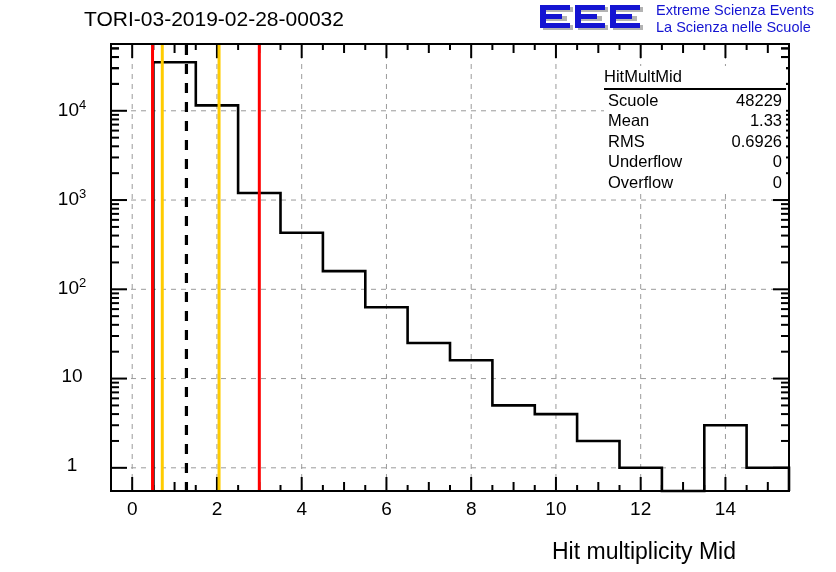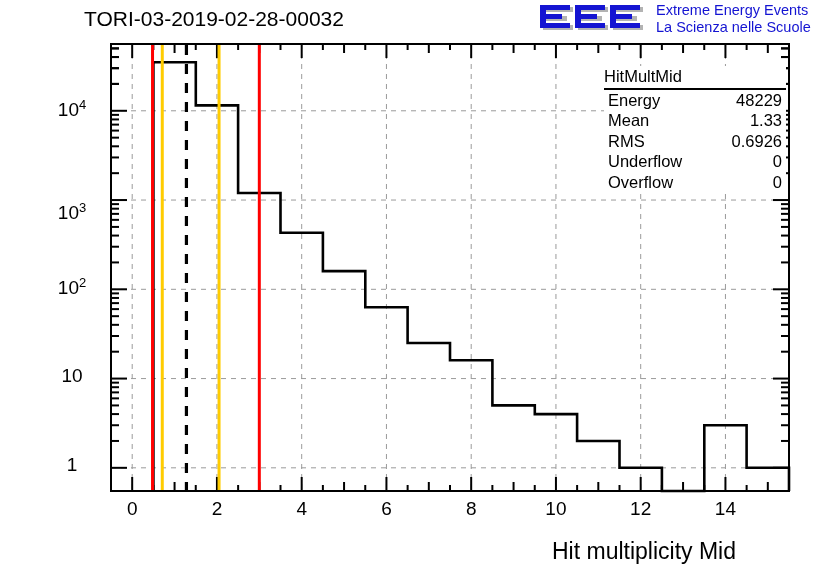--- a/index.html
+++ b/index.html
@@ -68,21 +68,21 @@
           <rect x="37" y="6" width="6" height="18"></rect>
           <rect x="37" y="10" width="22" height="5"></rect>
           <rect x="37" y="19" width="30" height="5"></rect>
         <rect x="72" y="1" width="30" height="5"></rect>
           <rect x="72" y="6" width="6" height="18"></rect>
           <rect x="72" y="10" width="22" height="5"></rect>
           <rect x="72" y="19" width="30" height="5"></rect>
       </g>
     </svg>
     <div class="eee-text">
-      <div>Extreme Energy Events</div>
+      <div>Extreme Scienza Events</div>
       <div>La Scienza nelle Scuole</div>
     </div>
   </div>
 
   <svg class="plot-svg" viewBox="0 0 836 572">
     <g id="grid-group">
         <line x1="132.1875" y1="44" x2="132.1875" y2="491" stroke="#9a9a9a" stroke-width="1" stroke-dasharray="5,5"></line>
         <line x1="216.9375" y1="44" x2="216.9375" y2="491" stroke="#9a9a9a" stroke-width="1" stroke-dasharray="5,5"></line>
         <line x1="301.6875" y1="44" x2="301.6875" y2="491" stroke="#9a9a9a" stroke-width="1" stroke-dasharray="5,5"></line>
         <line x1="386.4375" y1="44" x2="386.4375" y2="491" stroke="#9a9a9a" stroke-width="1" stroke-dasharray="5,5"></line>
@@ -274,31 +274,31 @@
       <div class="tick-label" style="left: 368.438px; top: 498px; width: 36px; text-align: center;">6</div>
       <div class="tick-label" style="left: 453.188px; top: 498px; width: 36px; text-align: center;">8</div>
       <div class="tick-label" style="left: 537.938px; top: 498px; width: 36px; text-align: center;">10</div>
       <div class="tick-label" style="left: 622.688px; top: 498px; width: 36px; text-align: center;">12</div>
       <div class="tick-label" style="left: 707.438px; top: 498px; width: 36px; text-align: center;">14</div>
     </div>
   <div id="y-tick-labels">
       <div class="tick-label ylab" style="left: 40px; width: 64px; top: 453.825px;"><span>1</span></div>
       <div class="tick-label ylab" style="left: 40px; width: 64px; top: 364.564px;"><span>10</span></div>
       <div class="tick-label ylab" style="left: 40px; width: 64px; top: 275.304px;"><span>10</span><span class="sup">2</span></div>
-      <div class="tick-label ylab" style="left: 40px; width: 64px; top: 186.044px; margin-top: 14px;"><span>10</span><span class="sup">3</span></div>
+      <div class="tick-label ylab" style="left: 40px; width: 64px; top: 186.044px;"><span>10</span><span class="sup">3</span></div>
       <div class="tick-label ylab" style="left: 40px; width: 64px; top: 96.7835px;"><span>10</span><span class="sup">4</span></div>
     </div>
 
   <div class="axis-title-x">Hit multiplicity Mid</div>
 
   <div class="stats-box">
     <div class="stats-title">HitMultMid</div>
     <div id="stats-rows">
         <div class="stats-row">
-          <span class="k">Energy</span>
+          <span class="k">Scuole</span>
           <span class="v">48229</span>
         </div>
         <div class="stats-row">
           <span class="k">Mean</span>
           <span class="v">1.33</span>
         </div>
         <div class="stats-row">
           <span class="k">RMS</span>
           <span class="v">0.6926</span>
         </div>

